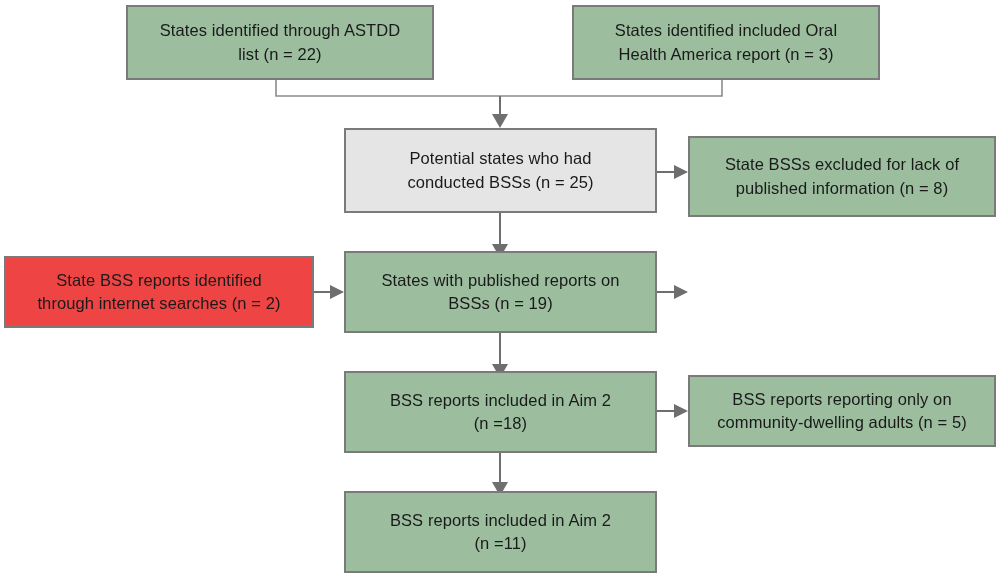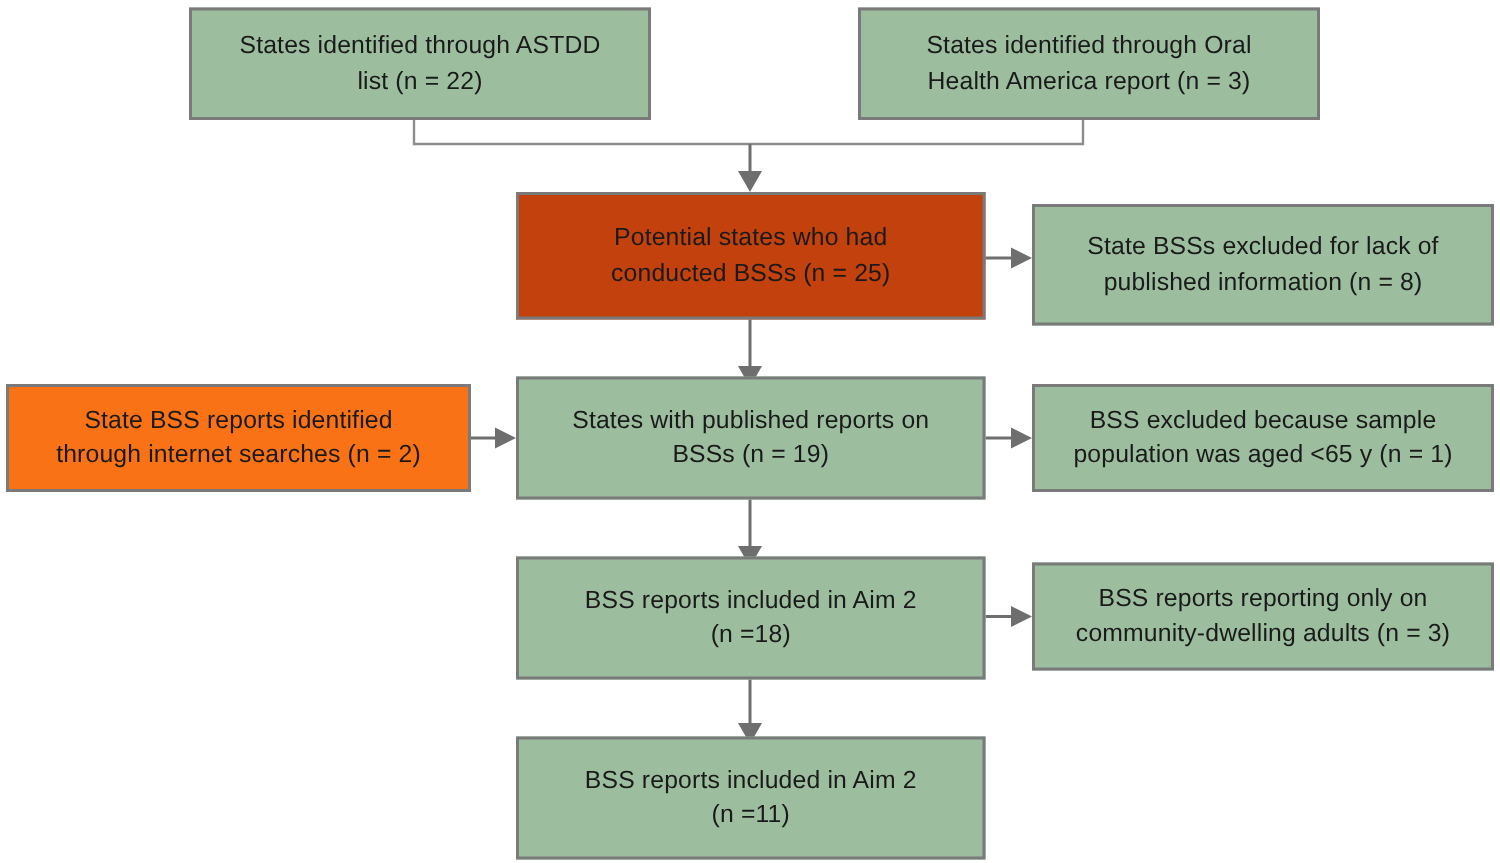--- a/index.html
+++ b/index.html
@@ -111,71 +111,65 @@
 
   <div class="node" style="left: 126px; top: 5px; width: 308px; height: 75px; background: rgb(156, 190, 159); border-color: rgb(122, 122, 122); color: rgb(26, 26, 26);">
     <span>
         <span>States identified through ASTDD</span>
         <span>list (n = 22)</span>
       </span>
   </div>
 
   <div class="node" style="left: 572px; top: 5px; width: 308px; height: 75px; background: rgb(156, 190, 159); border-color: rgb(122, 122, 122); color: rgb(26, 26, 26);">
     <span>
-        <span>States identified through Oral</span>
+        <span>States identified included Oral</span>
         <span>Health America report (n = 3)</span>
       </span>
   </div>
 
-  <div class="node" style="left: 344px; top: 128px; width: 313px; height: 85px; background: #c2410c; border-color: rgb(122, 122, 122); color: rgb(26, 26, 26);">
+  <div class="node" style="left: 344px; top: 128px; width: 313px; height: 85px; background: #e5e5e5; border-color: rgb(122, 122, 122); color: rgb(26, 26, 26);">
     <span>
         <span>Potential states who had</span>
         <span>conducted BSSs (n = 25)</span>
       </span>
   </div>
 
   <div class="node" style="left: 688px; top: 136px; width: 308px; height: 81px; background: rgb(156, 190, 159); border-color: rgb(122, 122, 122); color: rgb(26, 26, 26);">
     <span>
         <span>State BSSs excluded for lack of</span>
         <span>published information (n = 8)</span>
       </span>
   </div>
 
-  <div class="node" style="left: 4px; top: 256px; width: 310px; height: 72px; background: #f97316; border-color: rgb(122, 122, 122); color: rgb(26, 26, 26);">
+  <div class="node" style="left: 4px; top: 256px; width: 310px; height: 72px; background: #ef4444; border-color: rgb(122, 122, 122); color: rgb(26, 26, 26);">
     <span>
         <span>State BSS reports identified</span>
         <span>through internet searches (n = 2)</span>
       </span>
   </div>
 
   <div class="node" style="left: 344px; top: 251px; width: 313px; height: 82px; background: rgb(156, 190, 159); border-color: rgb(122, 122, 122); color: rgb(26, 26, 26);">
     <span>
         <span>States with published reports on</span>
         <span>BSSs (n = 19)</span>
       </span>
   </div>
 
-  <div class="node" style="left: 688px; top: 256px; width: 308px; height: 72px; background: rgb(156, 190, 159); border-color: rgb(122, 122, 122); color: rgb(26, 26, 26);">
-    <span>
-        <span>BSS excluded because sample</span>
-        <span>population was aged &lt;65 y (n = 1)</span>
-      </span>
-  </div>
 
   <div class="node" style="left: 344px; top: 371px; width: 313px; height: 82px; background: rgb(156, 190, 159); border-color: rgb(122, 122, 122); color: rgb(26, 26, 26);">
     <span>
         <span>BSS reports included in Aim 2</span>
         <span>(n =18)</span>
       </span>
   </div>
 
   <div class="node" style="left: 688px; top: 375px; width: 308px; height: 72px; background: rgb(156, 190, 159); border-color: rgb(122, 122, 122); color: rgb(26, 26, 26);">
     <span>
         <span>BSS reports reporting only on</span>
-        <span>community-dwelling adults (n = 3)</span>
+        <span>community-dwelling adults (n = 5)</span>
       </span>
   </div>
 
   <div class="node" style="left: 344px; top: 491px; width: 313px; height: 82px; background: rgb(156, 190, 159); border-color: rgb(122, 122, 122); color: rgb(26, 26, 26);">
     <span>
         <span>BSS reports included in Aim 2</span>
         <span>(n =11)</span>
       </span>
   </div>
 

